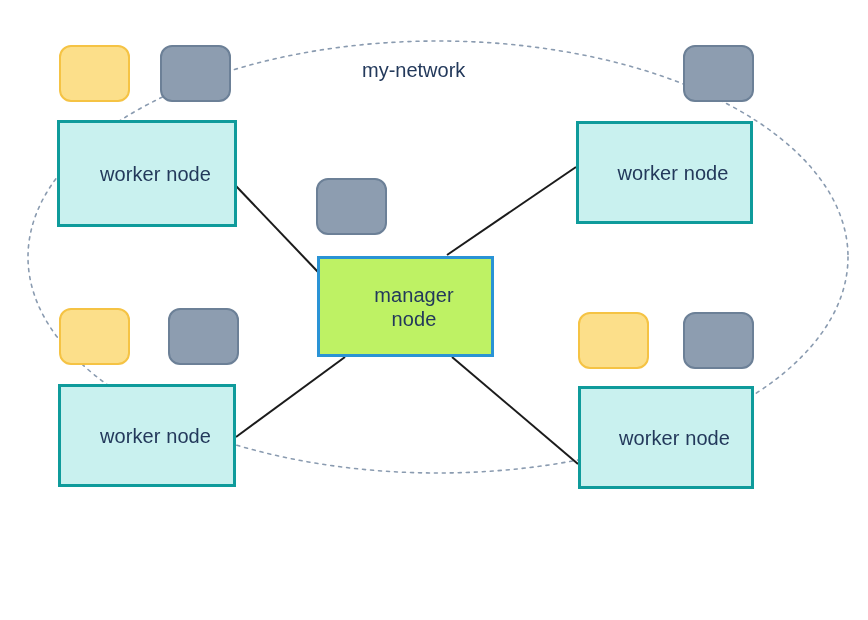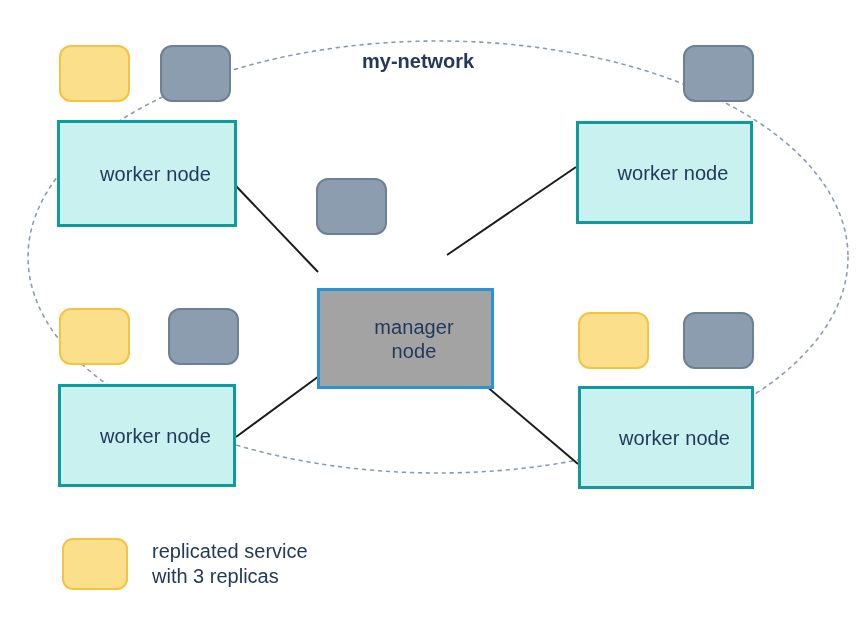--- a/index.html
+++ b/index.html
@@ -38,23 +38,22 @@
     font-size: 20px;
     line-height: 1.2;
     letter-spacing: 0.1px;
     padding-left: 17px;
   }
   .worker-node {
     background: #c9f1ef;
     border: 3px solid #0f9b9b;
   }
   .manager-node {
-    background: #a3a3a3;
+    background: #bef264;
     border: 3px solid #2a93d5;
-    margin-top: 32px;
   }
   .service-chip {
     position: absolute;
     box-sizing: border-box;
     border-radius: 12px;
   }
   .chip-replicated {
     background: #fcdf8a;
     border: 2px solid #f5c344;
   }
@@ -97,21 +96,21 @@
     <ellipse cx="438" cy="257" rx="410" ry="216" fill="none" stroke="#8a9bb0" stroke-width="1.6" stroke-dasharray="3 5" stroke-linecap="round"></ellipse>
   </svg>
 
   <svg id="edges" viewBox="0 0 868 620" xmlns="http://www.w3.org/2000/svg">
     <line x1="318" y1="272" x2="236" y2="186" stroke="#1b1b1b" stroke-width="2"></line>
     <line x1="447" y1="255" x2="576" y2="167" stroke="#1b1b1b" stroke-width="2"></line>
     <line x1="345" y1="357" x2="236" y2="437" stroke="#1b1b1b" stroke-width="2"></line>
     <line x1="452" y1="357" x2="578" y2="464" stroke="#1b1b1b" stroke-width="2"></line>
   </svg>
 
-  <div class="network-label" style="left:362px; top:50px;font-weight:bold;">my-network</div>
+  <div class="network-label" style="left:362px; top:59px;">my-network</div>
 
   <div class="service-chip chip-replicated" style="left:59px; top:45px; width:71px; height:57px;"></div>
   <div class="service-chip chip-global" style="left:160px; top:45px; width:71px; height:57px;"></div>
   <div class="service-chip chip-global" style="left:683px; top:45px; width:71px; height:57px;"></div>
   <div class="service-chip chip-global" style="left:316px; top:178px; width:71px; height:57px;"></div>
   <div class="service-chip chip-replicated" style="left:59px; top:308px; width:71px; height:57px;"></div>
   <div class="service-chip chip-global" style="left:168px; top:308px; width:71px; height:57px;"></div>
   <div class="service-chip chip-replicated" style="left:578px; top:312px; width:71px; height:57px;"></div>
   <div class="service-chip chip-global" style="left:683px; top:312px; width:71px; height:57px;"></div>
 
@@ -119,20 +118,15 @@
 
   <div class="node-box worker-node" style="left:576px; top:121px; width:177px; height:103px;">worker node</div>
 
   <div class="node-box manager-node" style="left:317px; top:256px; width:177px; height:101px; white-space:pre-line;">manager
 node</div>
 
   <div class="node-box worker-node" style="left:58px; top:384px; width:178px; height:103px;">worker node</div>
 
   <div class="node-box worker-node" style="left:578px; top:386px; width:176px; height:103px;">worker node</div>
 
-  <div class="legend-item" style="left:62px; top:538px;">
-    <div class="legend-swatch chip-replicated"></div>
-    <div class="legend-text">replicated service
-with 3 replicas</div>
-  </div>
 
 
 </div>
 
 </body></html>

